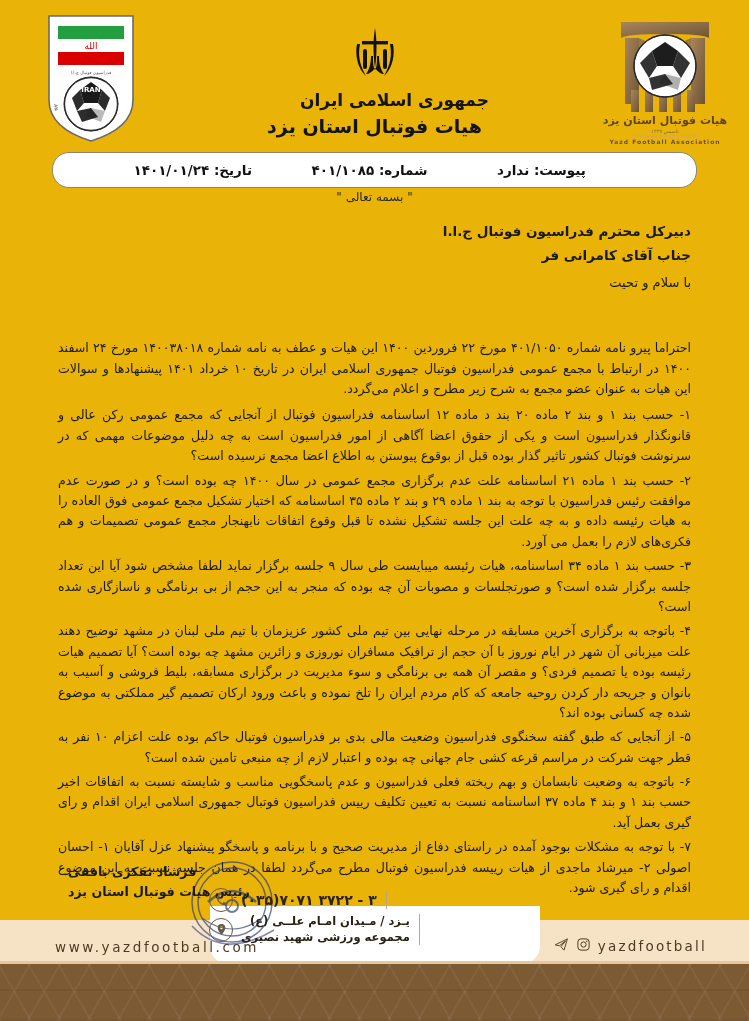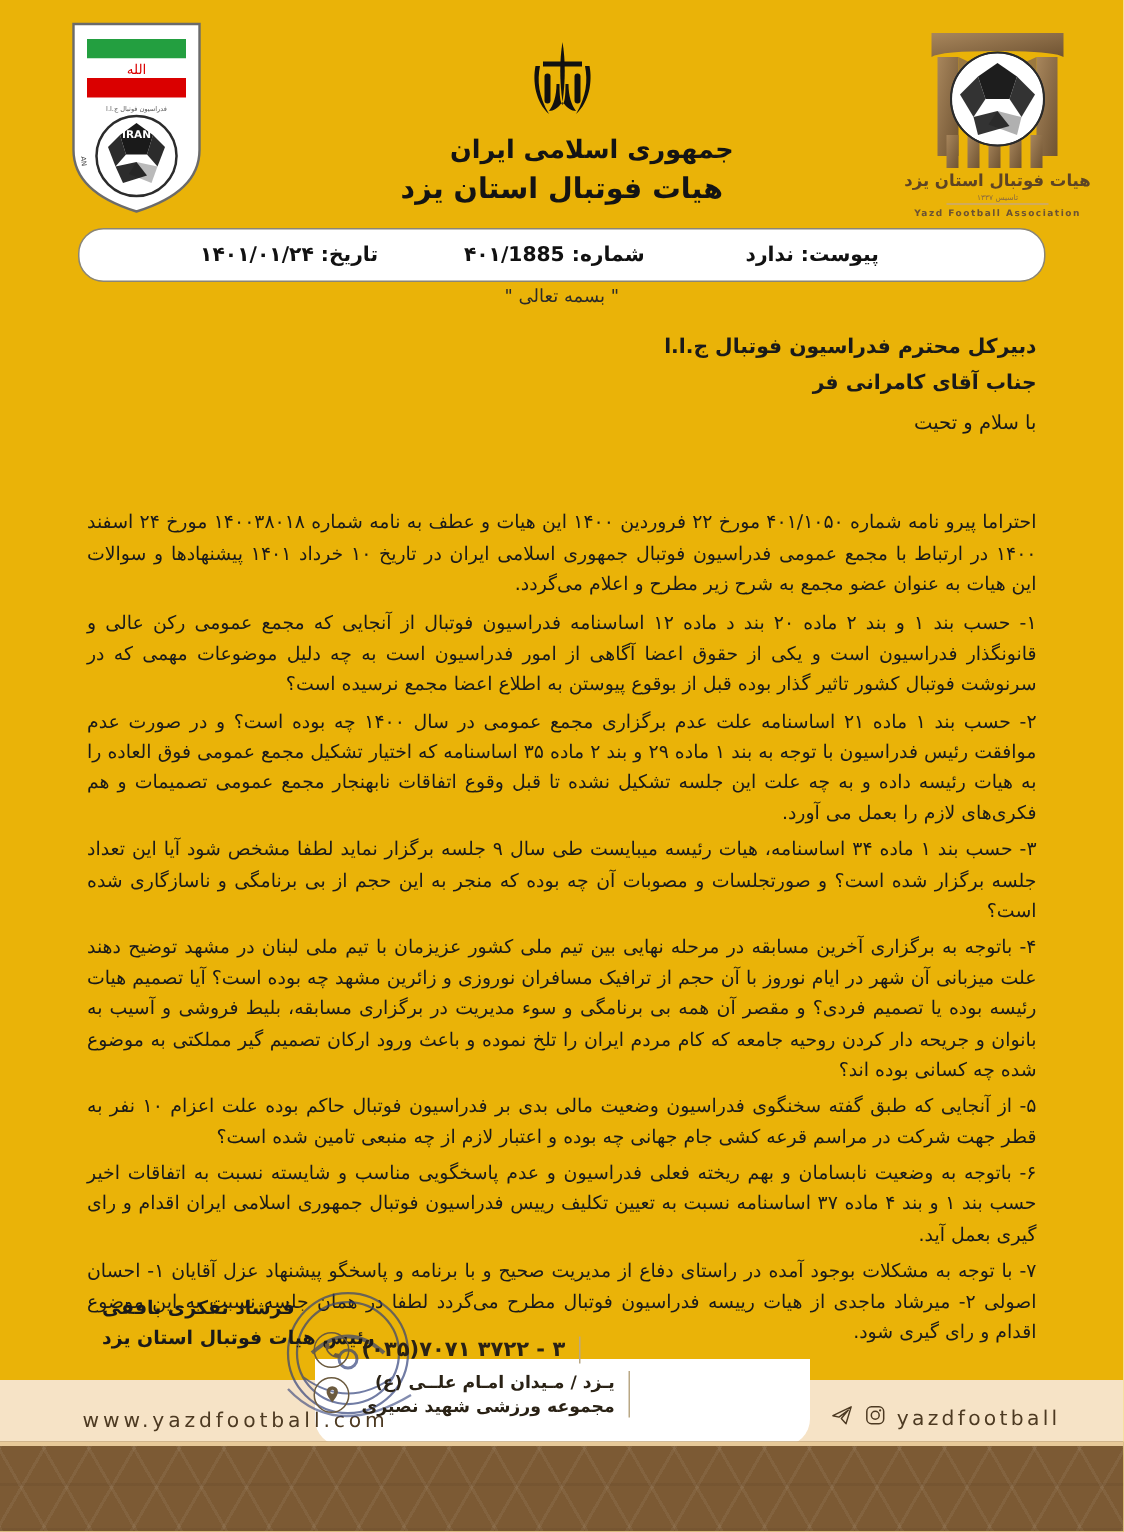--- a/index.html
+++ b/index.html
@@ -207,21 +207,21 @@
     </div>
   </div>
 
   <div class="meta-bar">
     <div class="meta-cell attach">
       <span>پیوست:</span>
       <span>ندارد</span>
     </div>
     <div class="meta-cell number">
       <span>شماره:</span>
-      <span>۴۰۱/1885</span>
+      <span>۴۰۱/۱۰۸۵</span>
     </div>
     <div class="meta-cell date">
       <span>تاریخ:</span>
       <span>۱۴۰۱/۰۱/۲۴</span>
     </div>
   </div>
 
   <div class="bismillah">" بسمه تعالی "</div>
 
   <div class="content">

